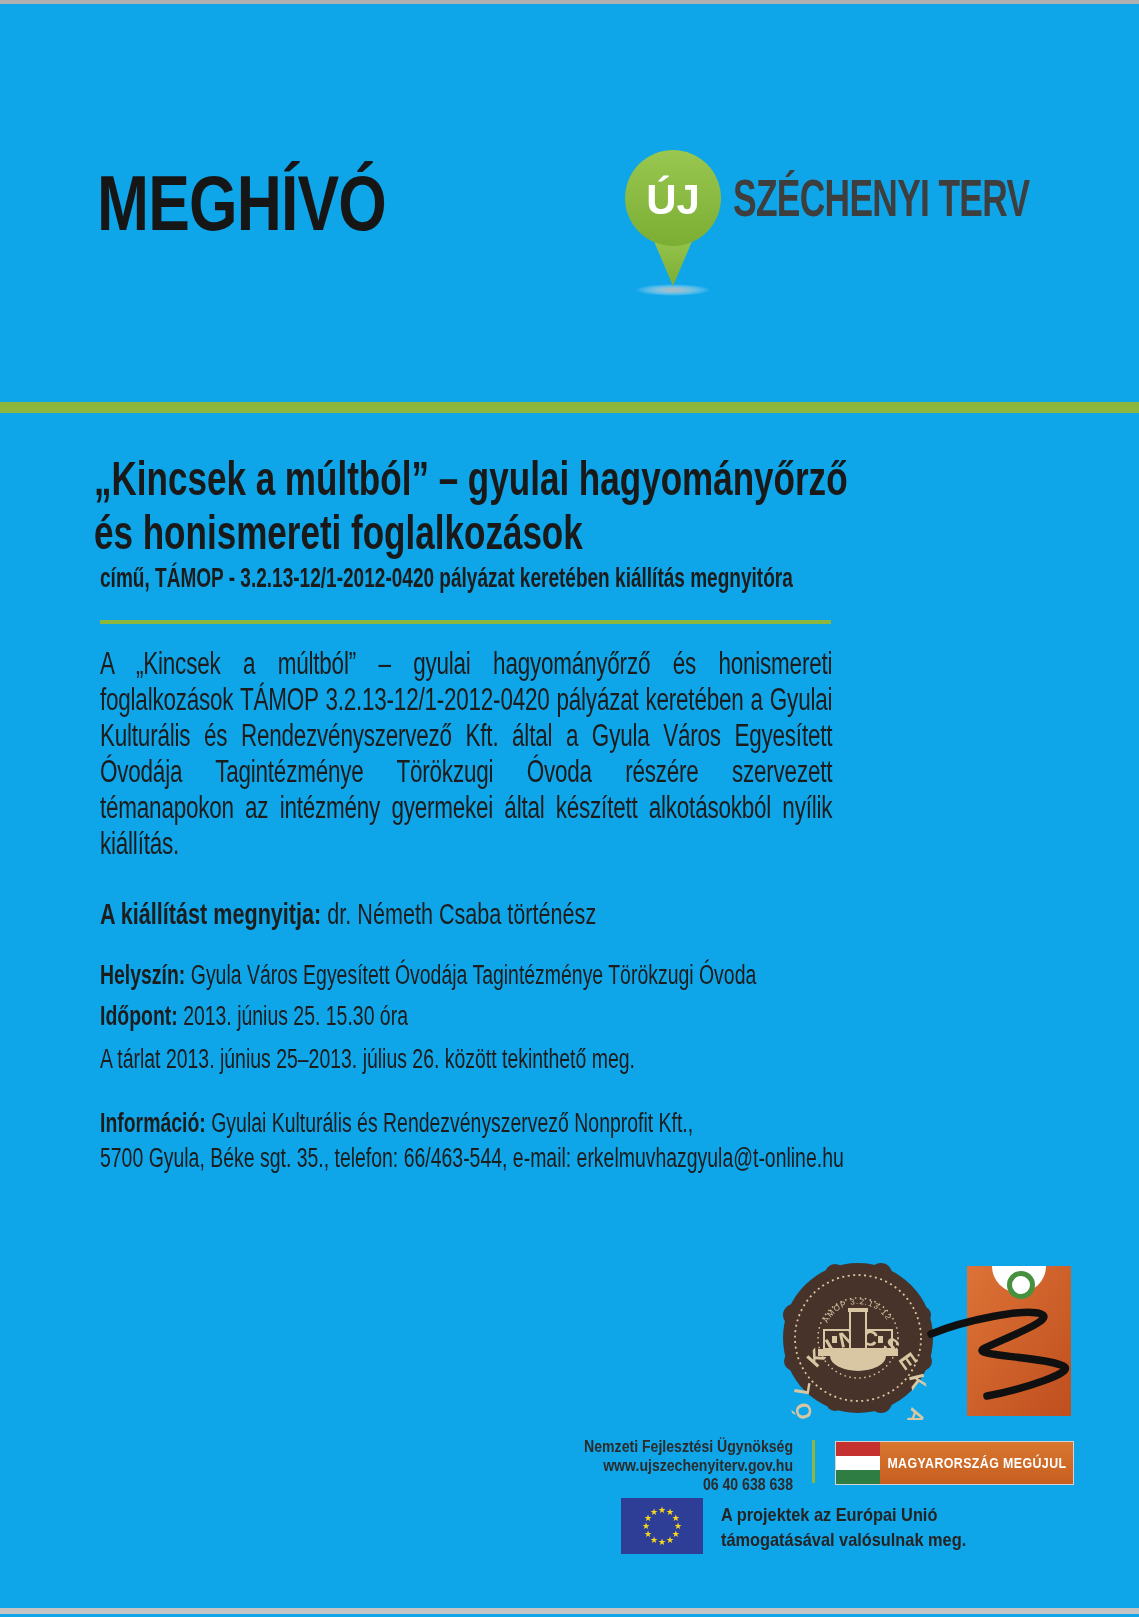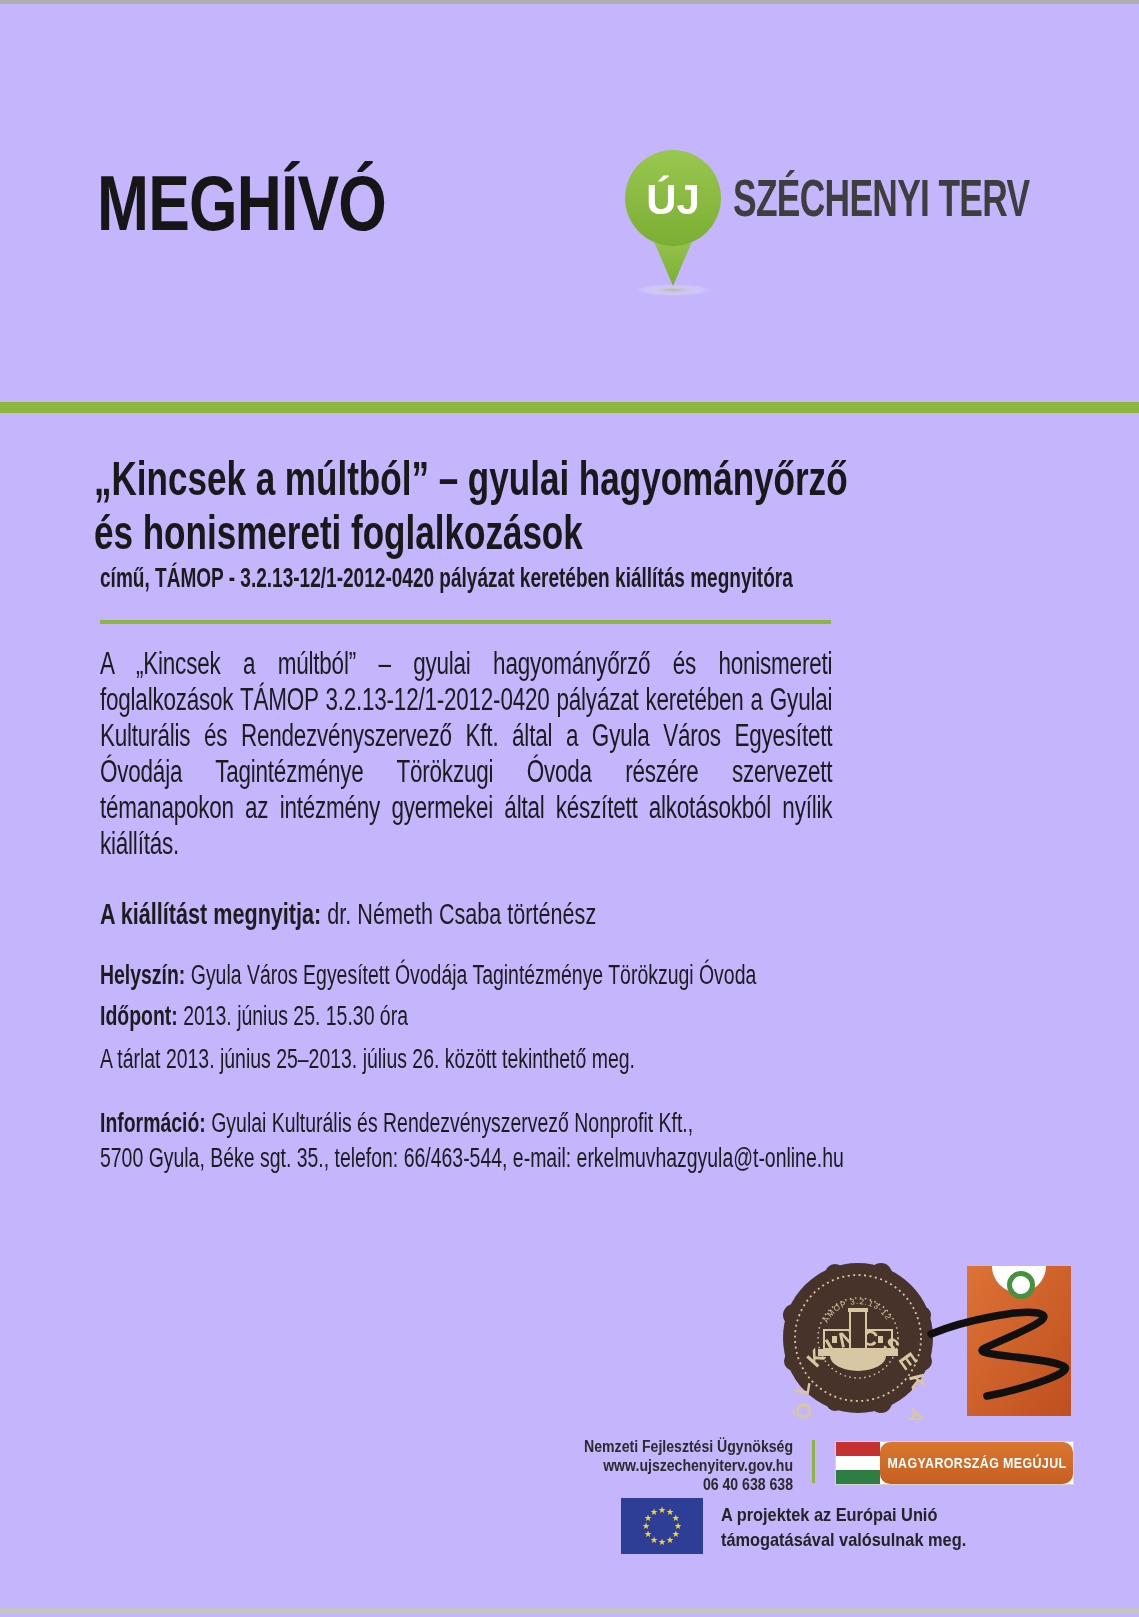--- a/index.html
+++ b/index.html
@@ -1,19 +1,19 @@
 <!DOCTYPE html>
 <html lang="hu"><head>
 <meta charset="utf-8">
 <title>Meghívó</title>
 <style>
   * { margin:0; padding:0; box-sizing:border-box; }
   html,body { background:#ffffff; }
   .page {
-    position:relative; width:1139px; height:1617px; background:#c4b5fd;
+    position:relative; width:1139px; height:1617px; background:#0ea5e9;
     font-family:"Liberation Sans", sans-serif; color:#1d1d1d; overflow:hidden;
   }
   .abs { position:absolute; }
 
   #strip-top { left:0; top:0; width:1139px; height:4px; background:#b0b0b0; }
   #strip-bottom { left:0; top:1608px; width:1139px; height:6px; background:#c4c4c4; }
 
   #meghivo {
     left:97px; top:164px; font-size:78px; font-weight:700; color:#161616;
     line-height:78px; letter-spacing:-1px; white-space:nowrap;
@@ -75,21 +75,20 @@
     left:835px; top:1441px; height:44px; display:flex;
     border:1px solid #d4d4d4; background:#ffffff;
   }
   #hu-flag { width:44px; display:flex; flex-direction:column; }
   #hu-flag .r { flex:1; background:#c5312e; }
   #hu-flag .w { flex:1; background:#ffffff; }
   #hu-flag .g { flex:1; background:#2e7e43; }
   #hu-banner {
     width:193px; display:flex; align-items:center; justify-content:center;
     background:linear-gradient(180deg,#d8772f 0%,#c75e20 100%);
-    border-radius:10px;
   }
   #hu-banner span {
     color:#ffffff; font-size:15.5px; font-weight:700; letter-spacing:0.5px;
     white-space:nowrap; transform:scaleX(0.8);
   }
 
   #eu-flag { left:621px; top:1498px; width:82px; height:56px; }
   #eu-text {
     left:721px; top:1502px; font-size:19px; font-weight:700; line-height:25px;
     color:#242424; transform:scaleX(0.86); transform-origin:0 0; white-space:nowrap;

